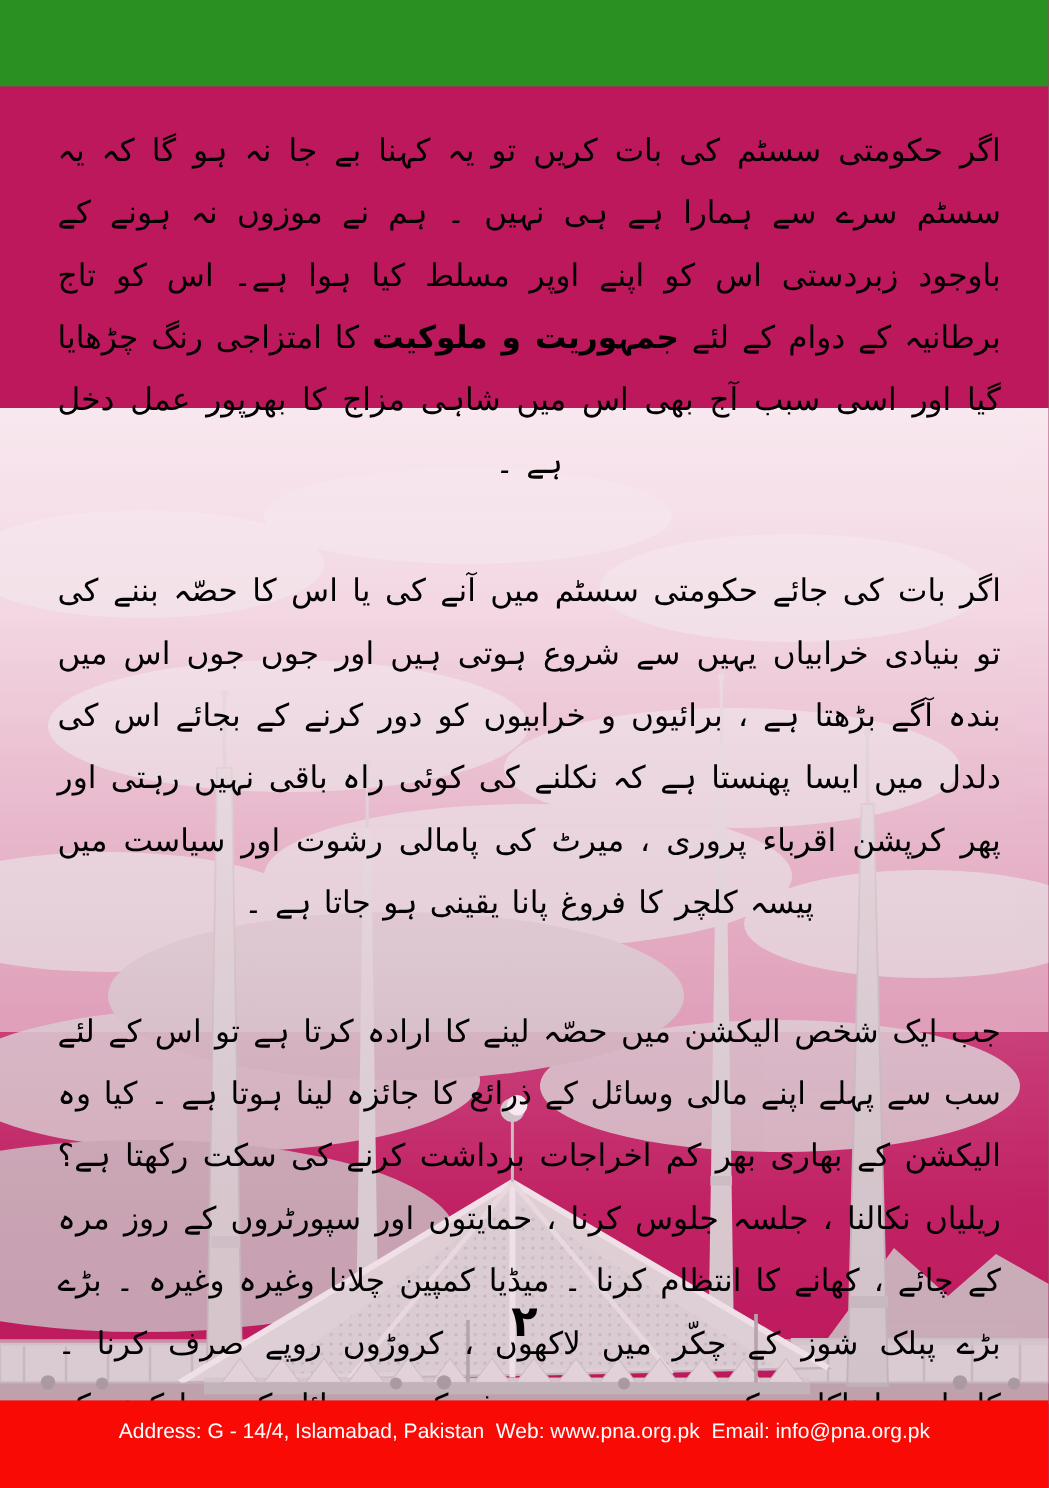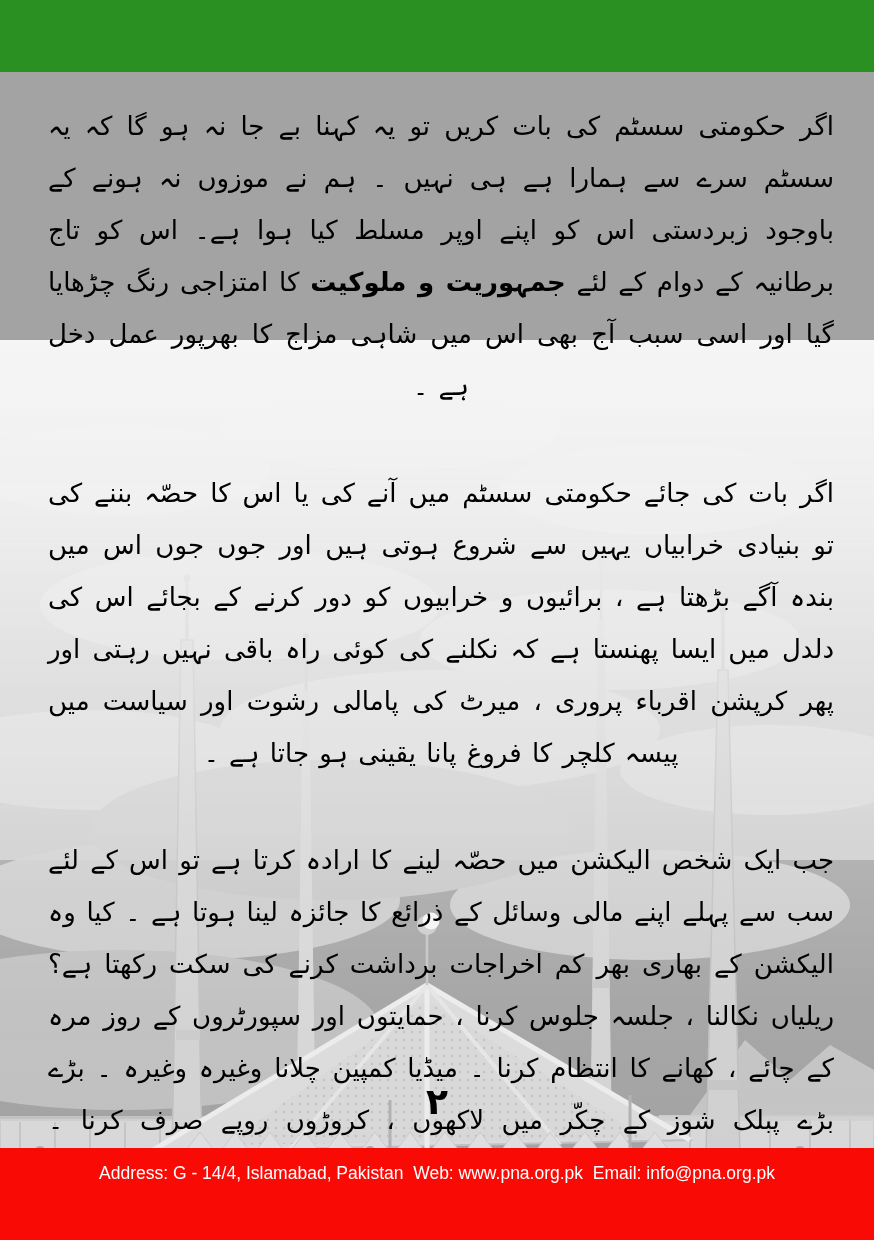--- a/index.html
+++ b/index.html
@@ -1,18 +1,18 @@
 <!DOCTYPE html>
 <html lang="ur" style="--header-green: #2a9021; --footer-red: #fa0a05; --text-color: #000000;"><head>
 <meta charset="utf-8">
 <style>
   html,body { margin:0; padding:0; background:#888; }
   .page {
     position:relative; width:874px; height:1240px; margin:0 auto;
-    background:#a3a3a3; overflow:hidden;
+    background:#be185d; overflow:hidden;
     font-family:"DejaVu Sans", sans-serif;
   }
   .header-bar {
     position:absolute; top:0; left:0; width:874px; height:72px;
     background:var(--header-green, #2a9021);
   }
   .watermark {
     position:absolute; top:340px; left:0; width:874px; height:830px;
     opacity:0.9; pointer-events:none;
   }
@@ -26,21 +26,21 @@
     text-align:justify; text-align-last:center; -moz-text-align-last:center;
     word-spacing:2px;
   }
   .para .bold-phrase { font-weight:bold; }
   .page-number {
     position:absolute; top:1078px; left:0; width:874px;
     text-align:center; font-size:36px; font-weight:bold; color:#000;
     line-height:48px;
   }
   .footer-bar {
-    position:absolute; bottom:0; left:0; width:874px; height:92px;
+    position:absolute; bottom:0; left:0; width:874px; height:73px;
     background:var(--footer-red, #fa0a05);
     color:#ffffff; text-align:center;
     font-family:"Liberation Sans", sans-serif;
     padding-top:13px; box-sizing:border-box;
   }
   .footer-line {
     font-size:17.5px; line-height:25px; white-space:pre-wrap;
   }
 </style>
 </head>

